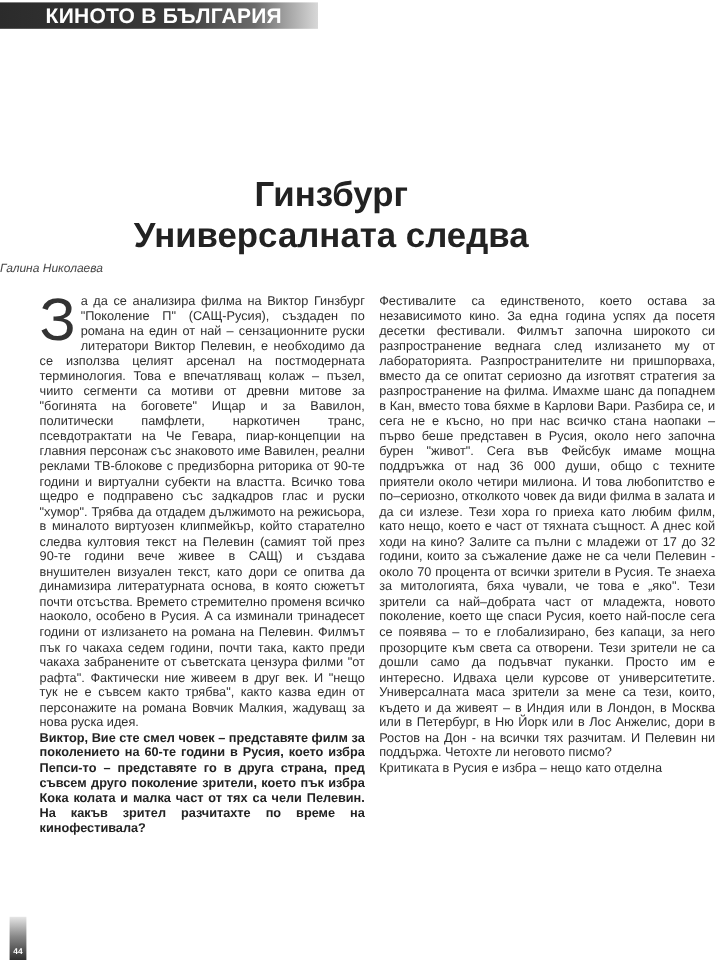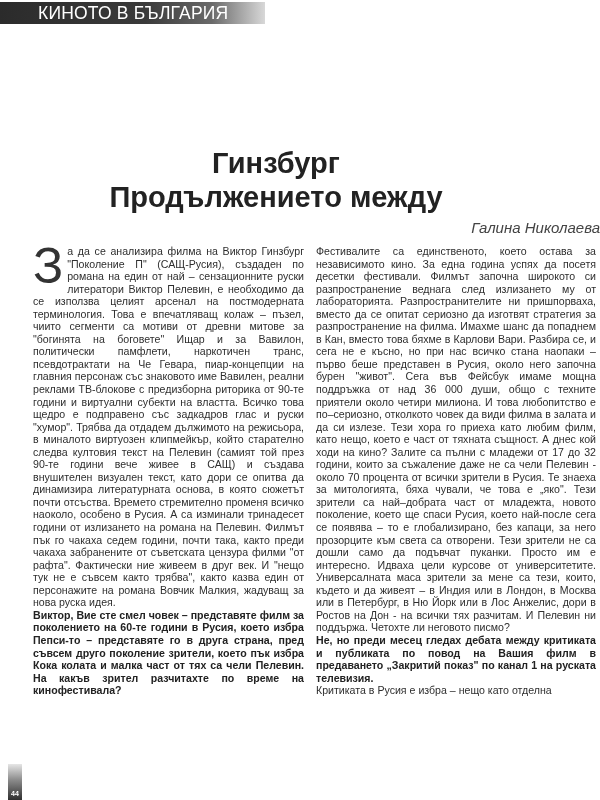--- a/index.html
+++ b/index.html
@@ -8,32 +8,32 @@
     background: #ffffff; position: relative;
     font-family: "Liberation Sans", sans-serif;
     color: #2a2a2a;
   }
   .section-band {
     position: absolute; left: 0; top: 2px; width: 265px; height: 22px;
     background: linear-gradient(90deg, #2b2b2b 0%, #3a3a3a 55%, #6a6a6a 80%, #d8d8d8 100%);
   }
   .section-band span {
     position: absolute; left: 38px; top: 1px;
-    color: #ffffff; font-weight: normal; font-size: 17.5px; letter-spacing: 0.2px;
+    color: #ffffff; font-weight: bold; font-size: 17.5px; letter-spacing: 0.2px;
     font-family: "Liberation Sans", sans-serif;
   }
   .title {
     position: absolute; left: 0; width: 552px; text-align: center;
     font-weight: bold; color: #222; font-size: 29px; line-height: 34px;
     top: 146px; margin: 0;
   }
   .title .l2 { display: block; }
   .author {
-    position: absolute; left: 0; width: 600px; text-align: right; top: 219px;
-    font-style: italic; font-size: 15px; color: #444;
+    position: absolute; left: 0; width: 600px; text-align: left; top: 219px;
+    font-style: italic; font-size: 10px; color: #444;
   }
   .col {
     position: absolute; top: 245px;
     font-size: 10.6px; line-height: 12.55px; text-align: justify;
     color: #2e2e2e;
   }
   .col.left { left: 33px; width: 271px; }
   .col.right { left: 316px; width: 280px; }
   .col p { margin: 0; }
   .dropcap {
@@ -53,31 +53,30 @@
 </style>
 </head>
 <body>
 
 <div class="section-band">
   <span>КИНОТО В БЪЛГАРИЯ</span>
 </div>
 
 <h1 class="title">
   <span class="l2">Гинзбург</span>
-  <span class="l2">Продължението между</span>
+  <span class="l2">Универсалната следва</span>
 </h1>
 
 <div class="author">Галина Николаева</div>
 
 <div class="col left">
   <p><span class="dropcap">З</span><span>а да се анализира филма на Виктор Гинзбург "Поколение П" (САЩ-Русия), създаден по романа на един от най – сензационните руски литератори Виктор Пелевин, е необходимо да се използва целият арсенал на постмодерната терминология. Това е впечатляващ колаж – пъзел, чиито сегменти са мотиви от древни митове за "богинята на боговете" Ищар и за Вавилон, политически памфлети, наркотичен транс, псевдотрактати на Че Гевара, пиар-концепции на главния персонаж със знаковото име Вавилен, реални реклами ТВ-блокове с предизборна риторика от 90-те години и виртуални субекти на властта. Всичко това щедро е подправено със задкадров глас и руски "хумор". Трябва да отдадем дължимото на режисьора, в миналото виртуозен клипмейкър, който старателно следва култовия текст на Пелевин (самият той през 90-те години вече живее в САЩ) и създава внушителен визуален текст, като дори се опитва да динамизира литературната основа, в която сюжетът почти отсъства. Времето стремително променя всичко наоколо, особено в Русия. А са изминали тринадесет години от излизането на романа на Пелевин. Филмът пък го чакаха седем години, почти така, както преди чакаха забранените от съветската цензура филми "от рафта". Фактически ние живеем в друг век. И "нещо тук не е съвсем както трябва", както казва един от персонажите на романа Вовчик Малкия, жадуващ за нова руска идея.</span></p>
   <p class="q">Виктор, Вие сте смел човек – представяте филм за поколението на 60-те години в Русия, което избра Пепси-то – представяте го в друга страна, пред съвсем друго поколение зрители, което пък избра Кока колата и малка част от тях са чели Пелевин. На какъв зрител разчитахте по време на кинофестивала?</p>
 </div>
 
 <div class="col right">
   <p>Фестивалите са единственото, което остава за независимото кино. За една година успях да посетя десетки фестивали. Филмът започна широкото си разпространение веднага след излизането му от лабораторията. Разпространителите ни пришпорваха, вместо да се опитат сериозно да изготвят стратегия за разпространение на филма. Имахме шанс да попаднем в Кан, вместо това бяхме в Карлови Вари. Разбира се, и сега не е късно, но при нас всичко стана наопаки – първо беше представен в Русия, около него започна бурен "живот". Сега във Фейсбук имаме мощна поддръжка от над 36 000 души, общо с техните приятели около четири милиона. И това любопитство е по–сериозно, отколкото човек да види филма в залата и да си излезе. Тези хора го приеха като любим филм, като нещо, което е част от тяхната същност. А днес кой ходи на кино? Залите са пълни с младежи от 17 до 32 години, които за съжаление даже не са чели Пелевин - около 70 процента от всички зрители в Русия. Те знаеха за митологията, бяха чували, че това е „яко". Тези зрители са най–добрата част от младежта, новото поколение, което ще спаси Русия, което най-после сега се появява – то е глобализирано, без капаци, за него прозорците към света са отворени. Тези зрители не са дошли само да подъвчат пуканки. Просто им е интересно. Идваха цели курсове от университетите. Универсалната маса зрители за мене са тези, които, където и да живеят – в Индия или в Лондон, в Москва или в Петербург, в Ню Йорк или в Лос Анжелис, дори в Ростов на Дон - на всички тях разчитам. И Пелевин ни поддържа. Четохте ли неговото писмо?</p>
-  <p class="q">Не, но преди месец гледах дебата между критиката и публиката по повод на Вашия филм в предаването „Закритий показ" по канал 1 на руската телевизия.</p>
   <p>Критиката в Русия е избра – нещо като отделна</p>
 </div>
 
 <div class="page-num">
   <span>44</span>
 </div>
 
 </body></html>

